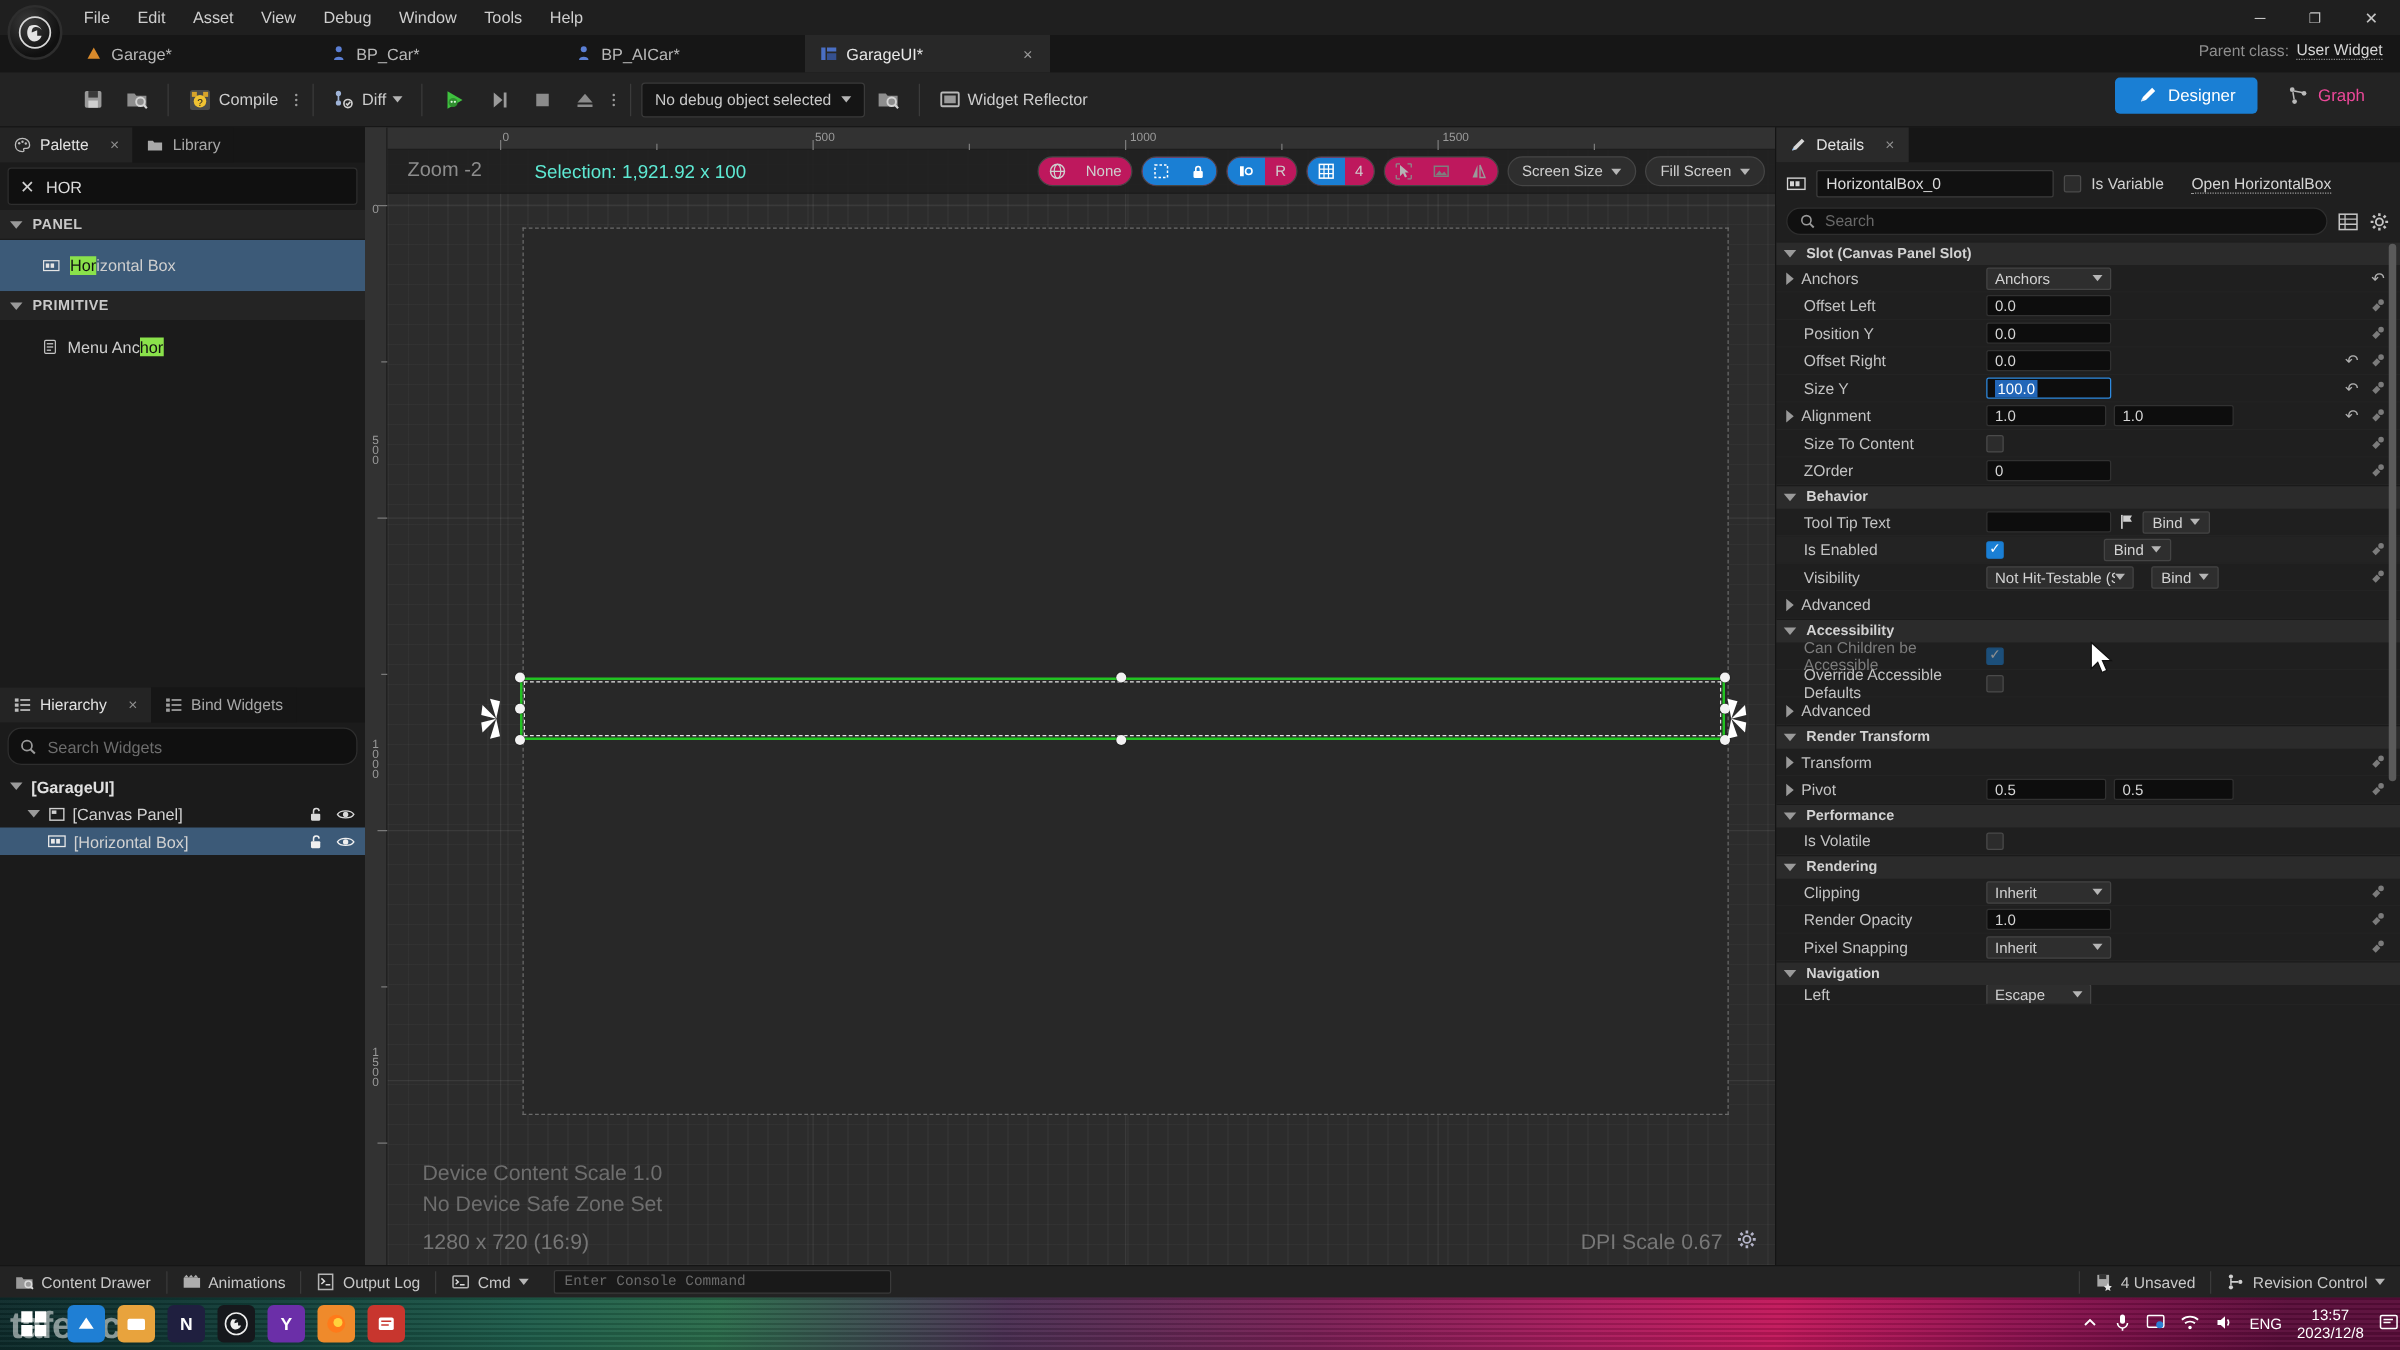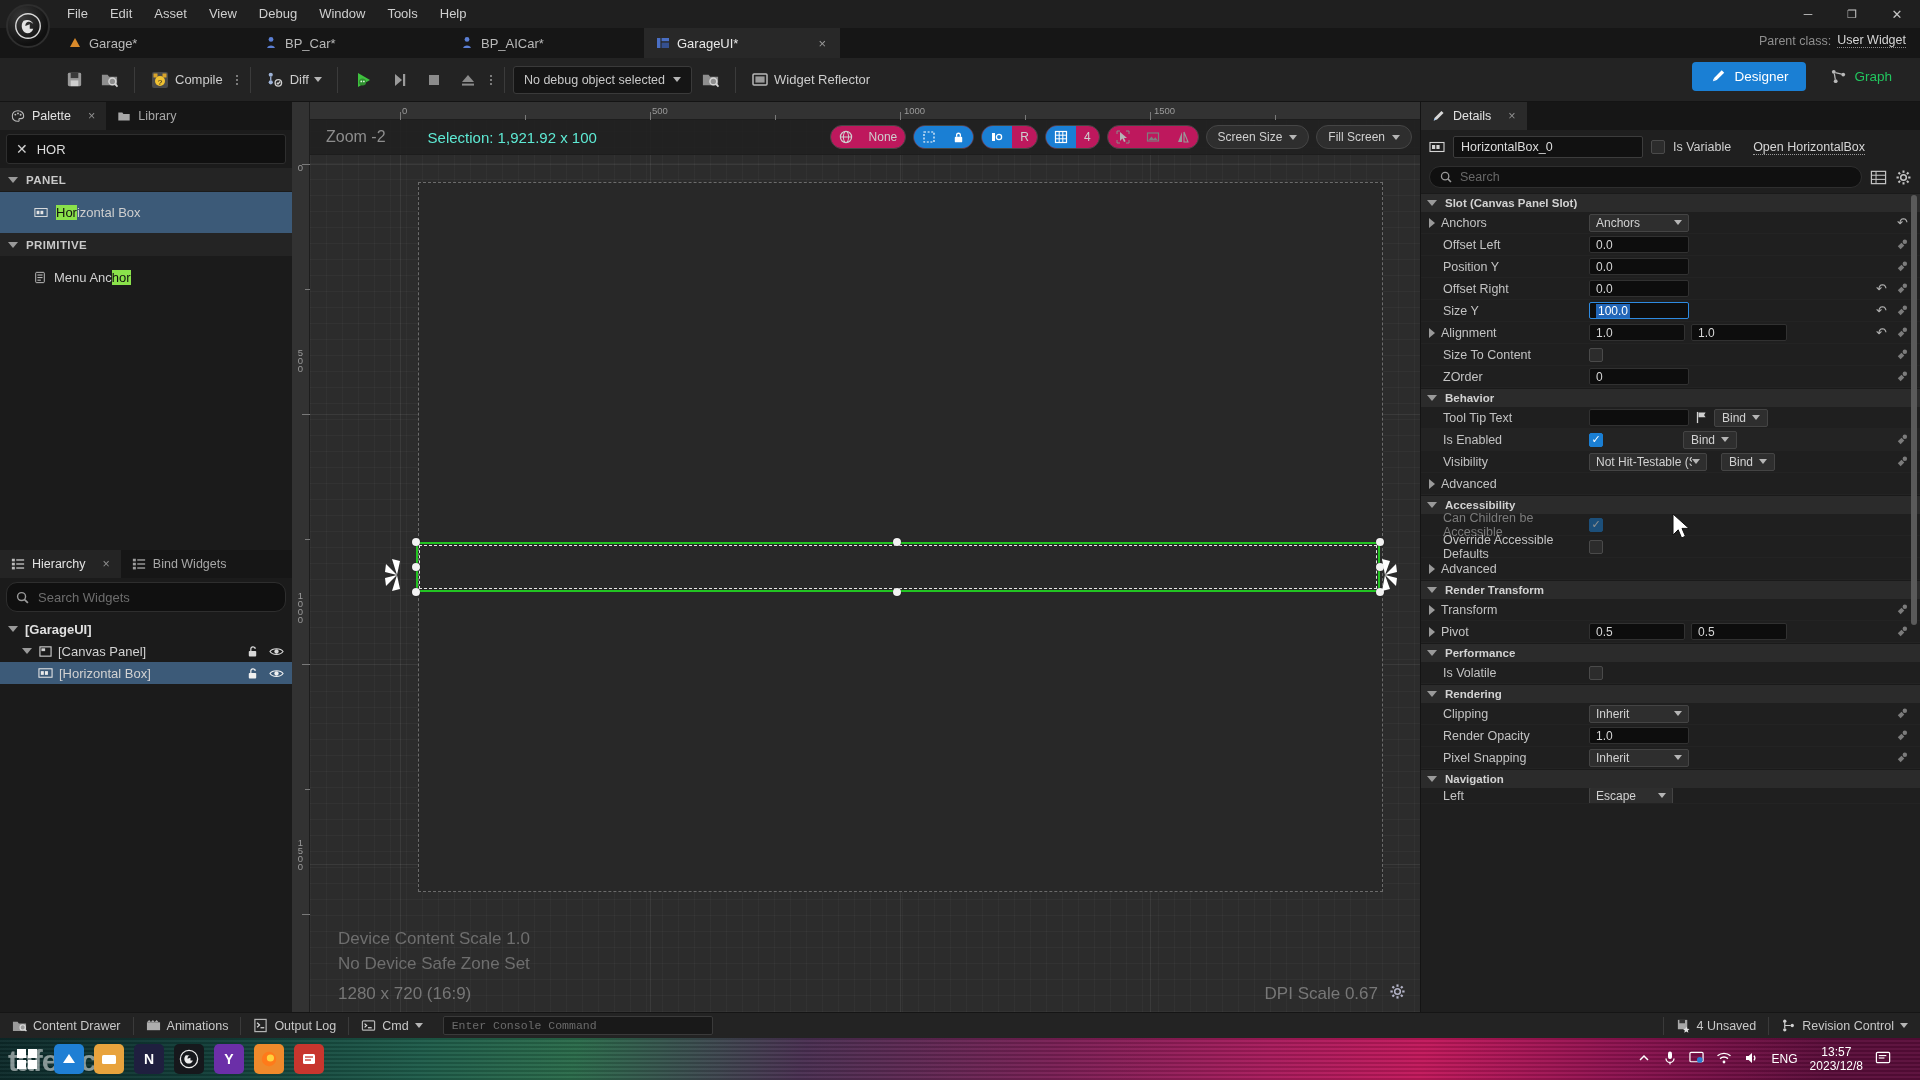--- a/index.html
+++ b/index.html
@@ -71,21 +71,21 @@
     font-size:12.5px; color:#c9c9c9; min-width: 178px;
   }
   .caret { display:inline-block; width:0;height:0;border-left:4px solid transparent;
            border-right:4px solid transparent;border-top:5px solid #b5b5b5; }
 
   .designer-graph {
     position: absolute; right: 10px; top: 62px; display: flex; align-items: center; gap: 6px; margin-left: 32px;
   }
   .dg-btn {
     display:flex;align-items:center;gap:7px; padding: 6px 18px; border-radius: 4px;
-    font-size: 13.5px; color:#22c55e; cursor: default;
+    font-size: 13.5px; color:#ec4899; cursor: default;
   }
   .dg-btn.active { background:#1a7fd4; color:#fff; }
 
   
   .leftcol { position: absolute; left: 0; top: 102px; width: 292px; bottom: 68px; background:#1b1b1b; }
 
   .panel-tabs { display:flex; height:28px; background:#161616; align-items:stretch; }
   .ptab {
     display:flex;align-items:center;gap:7px;padding:0 11px;font-size:12.5px;color:#a8a8a8;
     background:#1b1b1b; cursor: default;
@@ -276,21 +276,21 @@
     display:flex; align-items:center; overflow:hidden;
   }
   .taskbar::after{
     content:""; position:absolute; inset:0;
     background: repeating-linear-gradient(0deg, rgba(0,0,0,0.12) 0 2px, rgba(255,255,255,0.03) 2px 4px);
     pointer-events:none;
   }
   .tb-ico { width:30px;height:30px;border-radius:5px;margin-right:10px; flex:none; z-index:2;
             display:flex;align-items:center;justify-content:center;font-size:14px;font-weight:bold;color:#fff; }
   .tb-start { width:34px;height:34px;margin:0 10px; z-index:2; display:flex;align-items:center;justify-content:center;}
-  .tray { margin-left:auto; display:flex;align-items:center;gap:12px;padding-right:28px;z-index:2;
+  .tray { margin-left:auto; display:flex;align-items:center;gap:12px;padding-right:0;z-index:2;
           color:#fff; font-size:12px; }
   .tray-clock { text-align:center; line-height:14px; font-size:12px; color:#fff; }
   .watermark { position:absolute; left:8px; bottom:2px; font-size:30px; color:rgba(255,255,255,0.5);
                font-weight:bold; letter-spacing:-1px; z-index:1; }
 </style>
 </head>
 <body>
 
 <div id="app">
 

